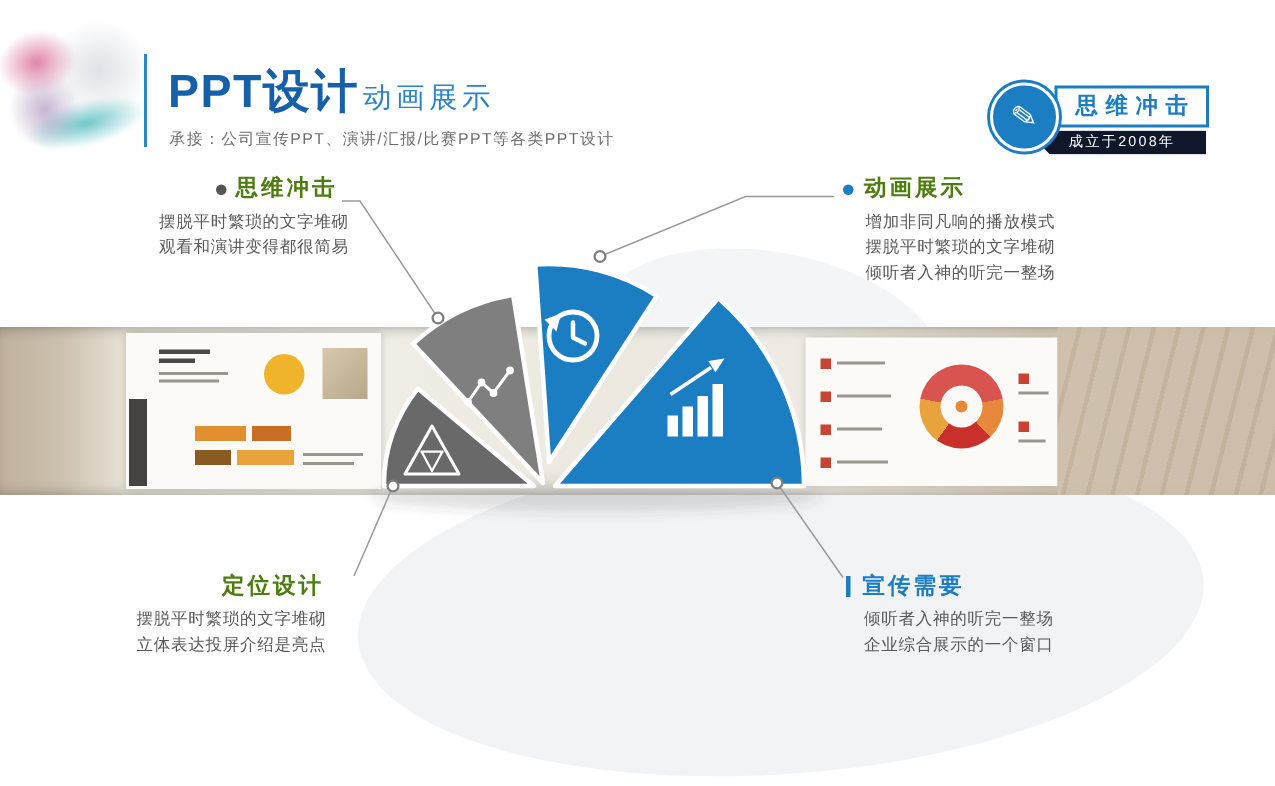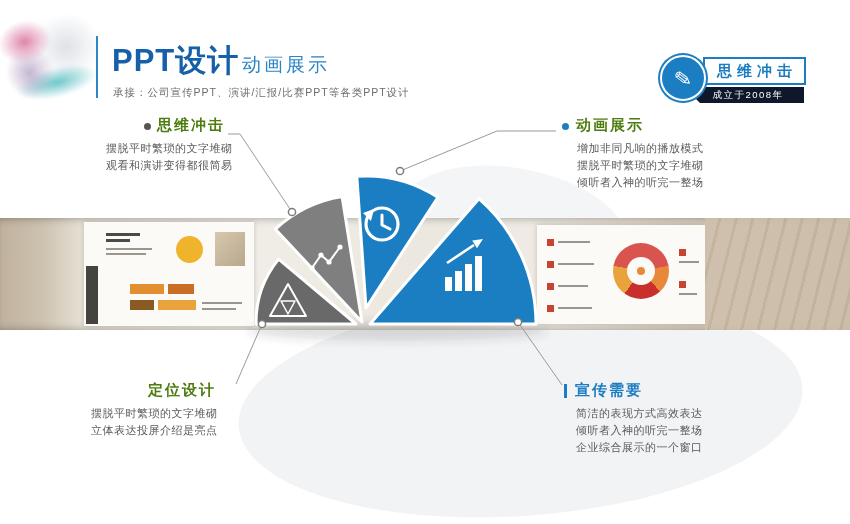--- a/index.html
+++ b/index.html
@@ -231,16 +231,15 @@
 
 <div class="sec-title" id="dingwei-title">定位设计</div>
 <div class="sec-lines" id="dingwei-lines">
   <p>摆脱平时繁琐的文字堆砌</p>
   <p>立体表达投屏介绍是亮点</p>
 </div>
 
 <div id="xuanchuan-bar"></div>
 <div class="sec-title blue" id="xuanchuan-title">宣传需要</div>
 <div class="sec-lines" id="xuanchuan-lines">
-  <p>简洁的表现方式高效表达</p>
   <p>倾听者入神的听完一整场</p>
   <p>企业综合展示的一个窗口</p>
 </div>
 
 </body></html>

